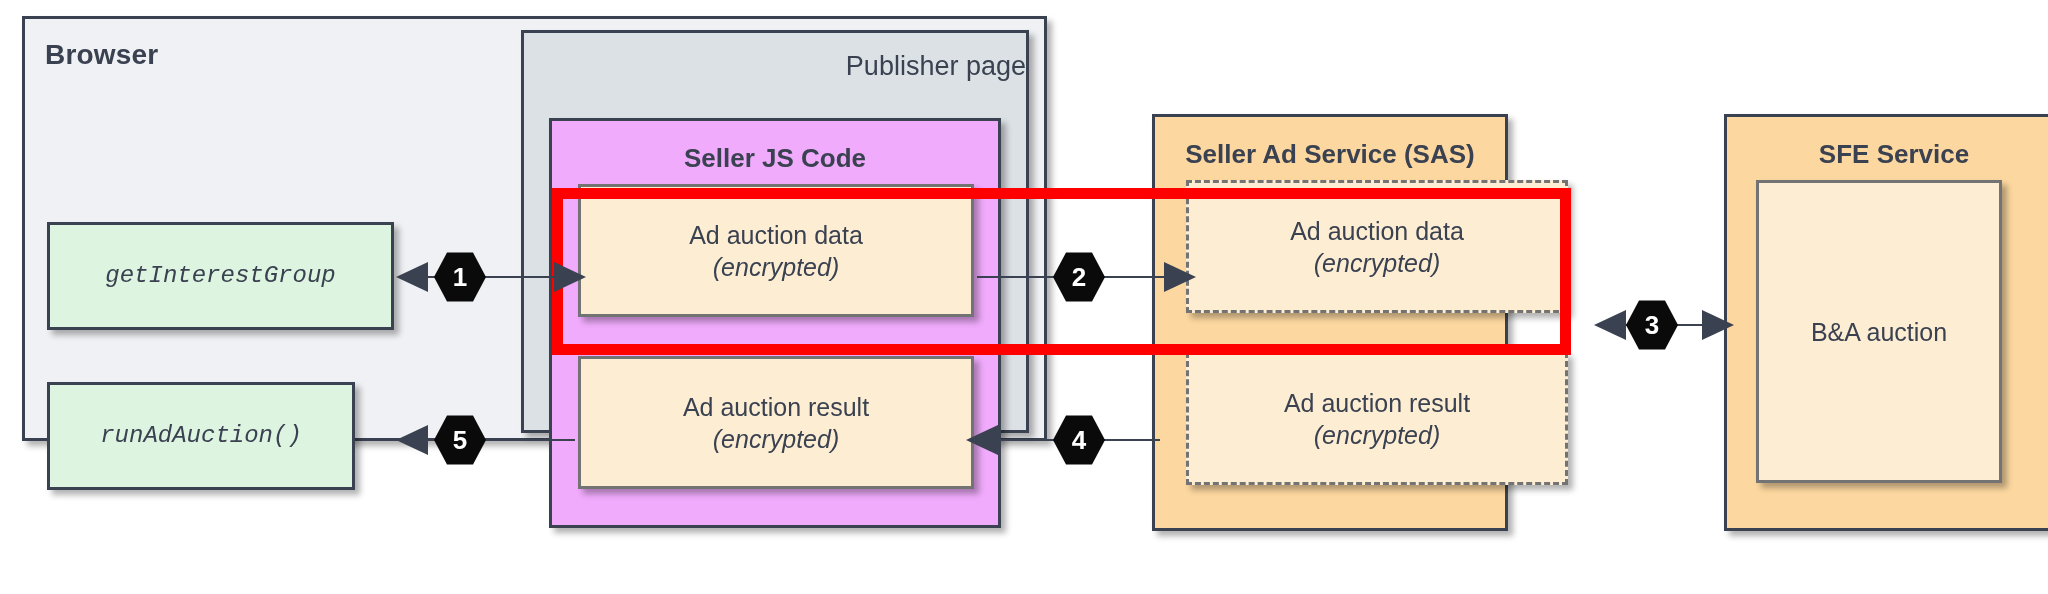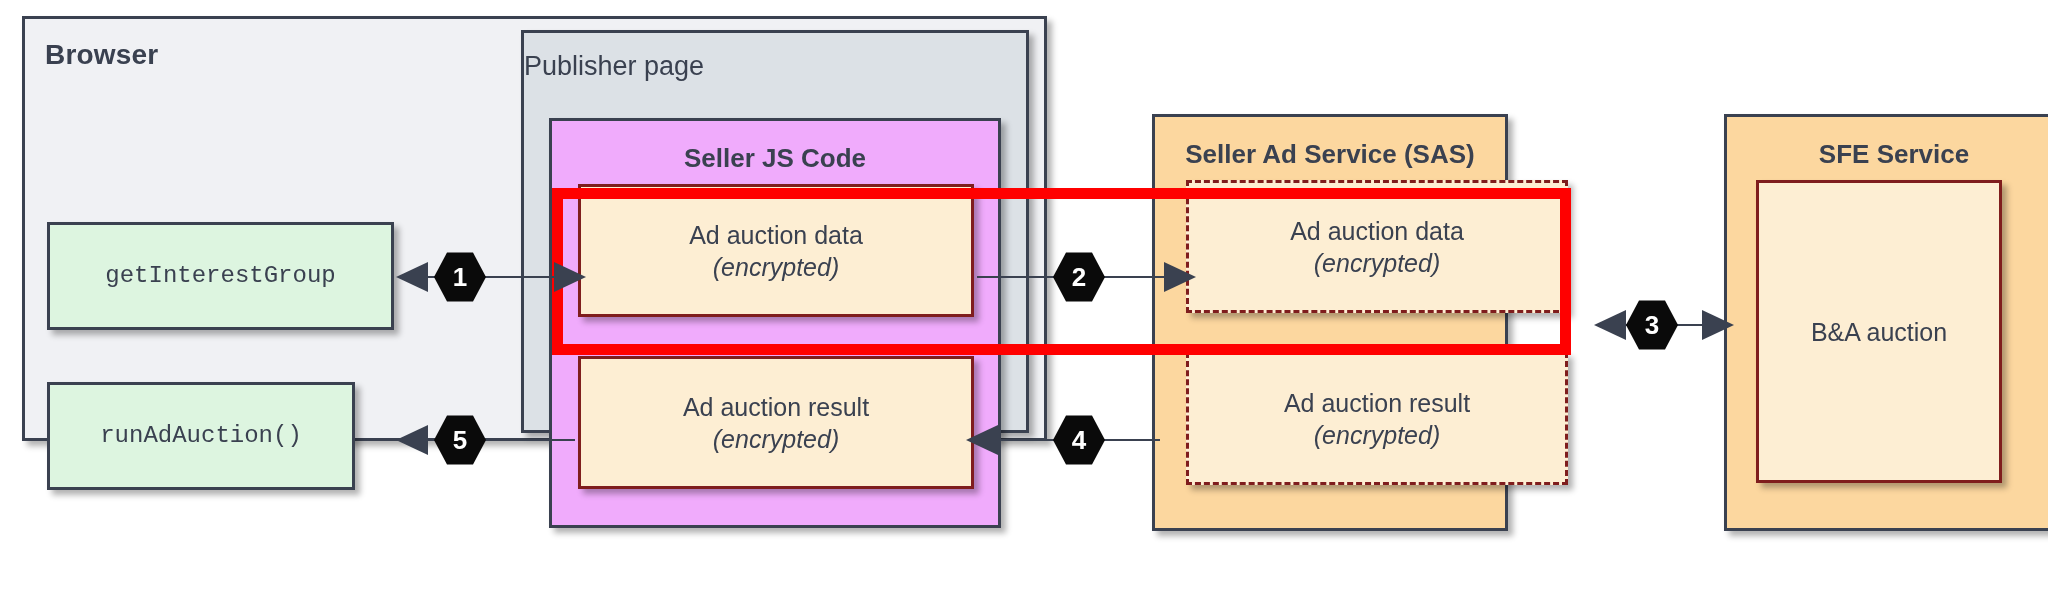--- a/index.html
+++ b/index.html
@@ -51,24 +51,24 @@
   
   .publisher {
     left: 521px;
     top: 30px;
     width: 508px;
     height: 403px;
     background: #dce1e6;
   }
   .publisher-title {
     position: absolute;
-    left: 0;
+    left: 8px;
     right: 0;
     top: 18px;
-    text-align: left;
+    text-align: right;
     font-size: 27px;
     color: #3a4150;
   }
 
   
   .seller-js {
     left: 549px;
     top: 118px;
     width: 452px;
     height: 410px;
@@ -97,21 +97,21 @@
     font-size: 26px;
     font-weight: bold;
     color: #3a4150;
   }
 
   
   .inner {
     position: absolute;
     box-sizing: border-box;
     background: #fdeed3;
-    border: 3px solid #7f1d1d;
+    border: 3px solid #737373;
     box-shadow: 5px 5px 6px rgba(0,0,0,0.30);
     display: flex;
     flex-direction: column;
     align-items: center;
     justify-content: center;
     color: #3a4150;
     font-size: 25px;
     line-height: 1.28;
     text-align: center;
   }
@@ -133,20 +133,21 @@
     box-sizing: border-box;
     background: #ddf5e0;
     border: 3px solid #3a4150;
     box-shadow: 5px 5px 6px rgba(0,0,0,0.30);
     display: flex;
     flex-direction: row;
     align-items: center;
     justify-content: center;
     color: #3a4150;
     font-family: "Liberation Mono", "DejaVu Sans Mono", monospace;
+    font-style: italic;
     font-size: 24px;
     line-height: 1.3;
     text-align: center;
   }
   .api-1 { left: 47px;  top: 222px; width: 347px; height: 108px; }
   .api-2 { left: 47px;  top: 382px; width: 308px; height: 108px; }
 
   
   .red-rect {
     position: absolute;

